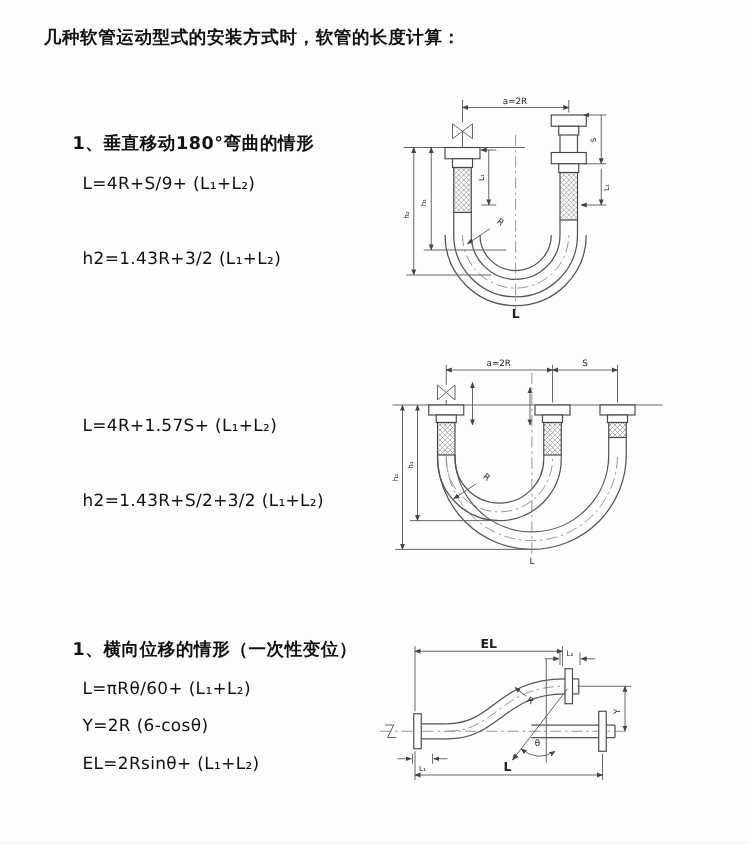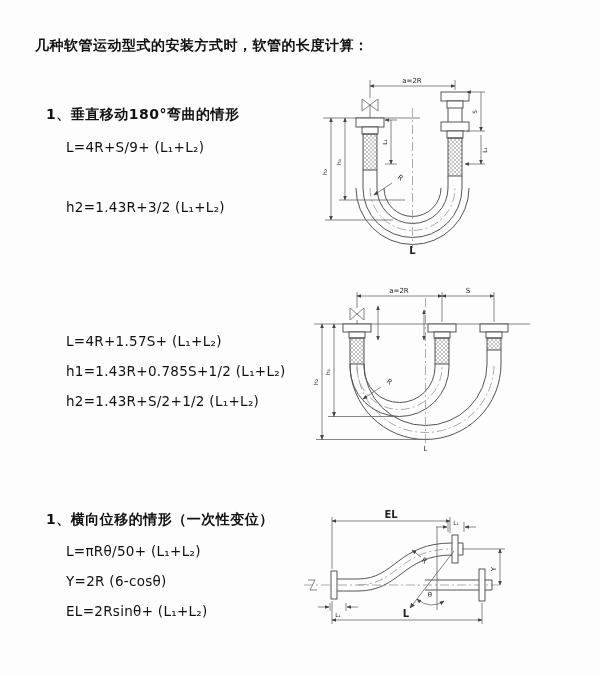--- a/index.html
+++ b/index.html
@@ -3,24 +3,24 @@
 <meta charset="utf-8">
 <style>
   html,body{margin:0;padding:0;background:#e9e9e9;}
   .page{
     position:relative;width:600px;height:675px;margin:0 auto;
     background:#fdfdfd;overflow:hidden;
     font-family:"DejaVu Sans","Liberation Sans",sans-serif;color:#111;
   }
   .doc-title{
     position:absolute;left:35px;top:21px;font-size:14px;font-weight:bold;
-    letter-spacing:.5px;white-space:nowrap;margin-top:16px;
+    letter-spacing:.5px;white-space:nowrap;
   }
   .sec-heading{
-    position:absolute;left:46px;font-size:14px;font-weight:bold;
+    position:absolute;left:58px;font-size:14px;font-weight:bold;
     letter-spacing:.5px;white-space:nowrap;text-align:right;
   }
   .formula{
     position:absolute;left:66px;font-size:13.5px;letter-spacing:.3px;
     white-space:nowrap;
   }
   .diagram{position:absolute;}
   .diagram .thin{stroke:#666;stroke-width:.8;fill:none;}
   .diagram .dim{stroke:#555;stroke-width:.7;fill:none;}
   .diagram .hose{stroke:#555;stroke-width:1;fill:none;}
@@ -37,25 +37,24 @@
 
 <div class="page">
 
   <div class="doc-title">几种软管运动型式的安装方式时，软管的长度计算：</div>
 
   <div class="sec-heading" style="top:106px">1、垂直移动180°弯曲的情形</div>
   <div class="formula" style="top:139px">L=4R+S/9+ (L₁+L₂)</div>
   <div class="formula" style="top:199px">h2=1.43R+3/2 (L₁+L₂)</div>
 
   <div class="formula" style="top:333px">L=4R+1.57S+ (L₁+L₂)</div>
-  <div class="formula" style="top:363px">h1=1.43R+0.785S+1/2 (L₁+L₂)</div>
-  <div class="formula" style="top:393px">h2=1.43R+S/2+1/2 (L₁+L₂)</div>
+  <div class="formula" style="top:393px">h2=1.43R+S/2+3/2 (L₁+L₂)</div>
 
   <div class="sec-heading" style="top:511px">1、横向位移的情形（一次性变位）</div>
-  <div class="formula" style="top:543px">L=πRθ/50+ (L₁+L₂)</div>
+  <div class="formula" style="top:543px">L=πRθ/60+ (L₁+L₂)</div>
   <div class="formula" style="top:573px">Y=2R (6-cosθ)</div>
   <div class="formula" style="top:603px">EL=2Rsinθ+ (L₁+L₂)</div>
 
   <svg class="diagram" style="left:315px;top:72px" width="205" height="185" viewBox="0 0 205 185">
     <defs>
       <pattern id="hatchpat" patternUnits="userSpaceOnUse" width="4" height="4">
         <path d="M0,0 L4,4 M4,0 L0,4" stroke="#888" stroke-width="0.5"></path>
       </pattern>
       <marker id="arr" viewBox="0 0 10 10" refX="9" refY="5" markerWidth="7" markerHeight="7" orient="auto-start-reverse">
         <path d="M0,1 L10,5 L0,9 z" fill="#444"></path>

